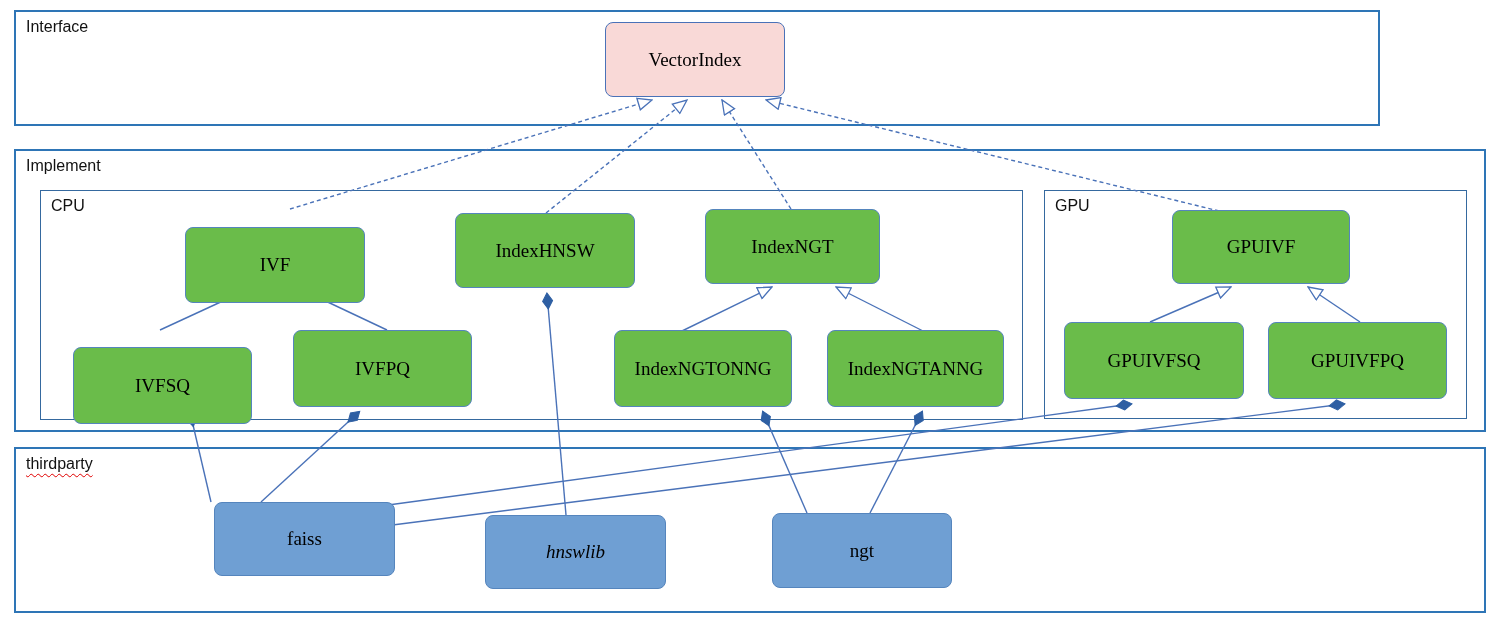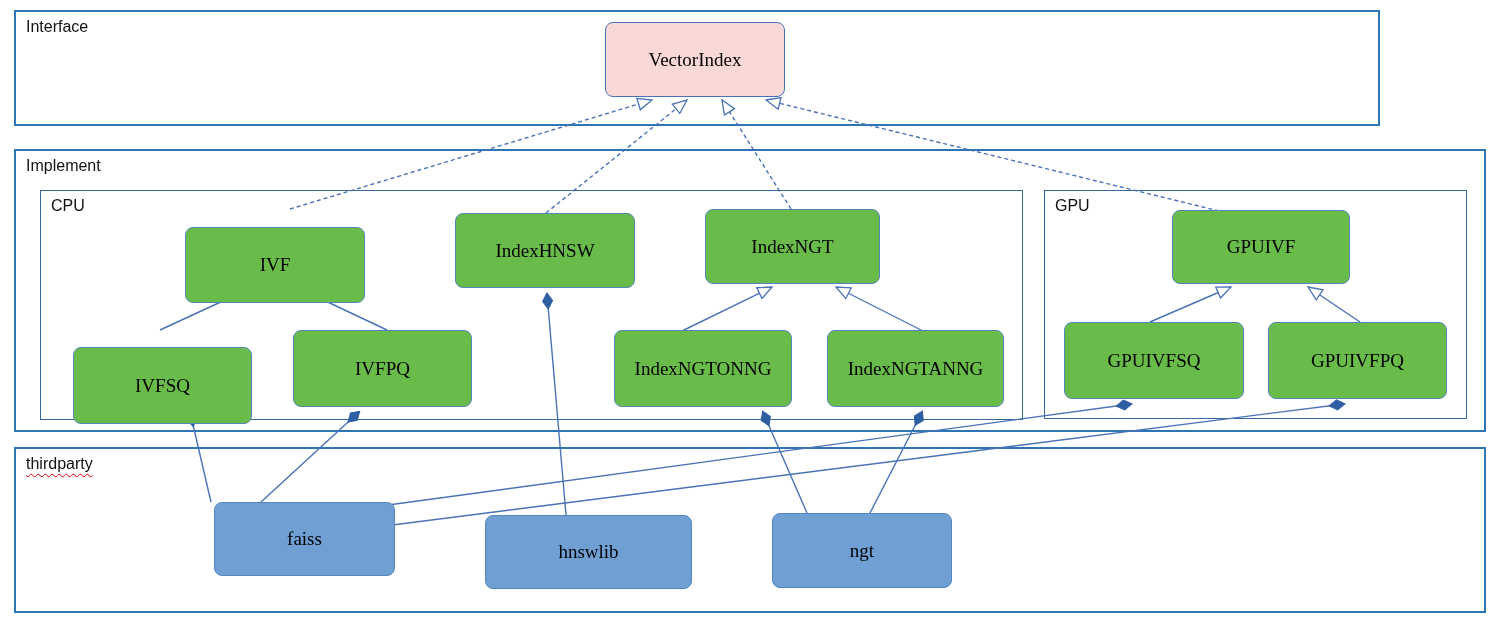--- a/index.html
+++ b/index.html
@@ -36,21 +36,21 @@
   #n-indexhnsw   {left:455px; top:213px; width:180px;height:75px;}
   #n-indexngt    {left:705px; top:209px; width:175px;height:75px;}
   #n-gpuivf      {left:1172px;top:210px; width:178px;height:74px;}
   #n-ivfsq       {left:73px;  top:347px; width:179px;height:77px;}
   #n-ivfpq       {left:293px; top:330px; width:179px;height:77px;}
   #n-indexngtonng{left:614px; top:330px; width:178px;height:77px;}
   #n-indexngtanng{left:827px; top:330px; width:177px;height:77px;}
   #n-gpuivfsq    {left:1064px;top:322px; width:180px;height:77px;}
   #n-gpuivfpq    {left:1268px;top:322px; width:179px;height:77px;}
   #n-faiss       {left:187px; top:502px; width:181px;height:74px;margin-left:27px;}
-  #n-hnswlib     {left:485px; top:515px; width:207px;height:74px;}
+  #n-hnswlib     {left:485px; top:515px; width:181px;height:74px;font-style:italic;}
   #n-ngt         {left:772px; top:513px; width:180px;height:75px;text-align:right;}
 </style>
 </head>
 <body>
 
 <div id="canvas">
 
   <div class="container" id="c-interface">
     <span class="clabel">Interface</span>
   </div>

